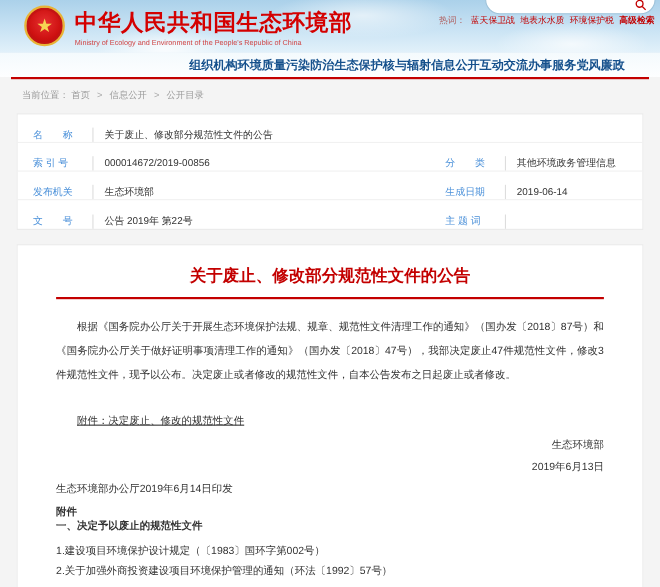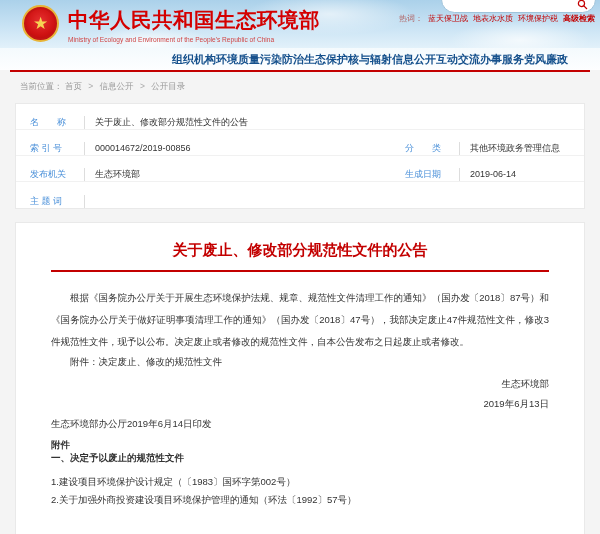--- a/index.html
+++ b/index.html
@@ -70,21 +70,21 @@
   .meta-value {
     border-left:1px solid #ddd; padding-left:10px; font-size:9px; color:#333;
     line-height:13px; min-height:13px; flex:1; white-space:nowrap; overflow:hidden;
   }
 
   
   .doc-panel { margin-top:13px; height:400px; padding:18px 35px 0; }
   .doc-title { font-size:15px; font-weight:bold; color:#c30000; text-align:center; margin-bottom:10px; }
   .red-line { border-top:2px solid #c30000; margin:10px 0 15px; }
   .doc-para { font-size:9.5px; line-height:22px; text-align:justify; text-indent:2em; color:#333; }
-  .doc-attach { font-size:9.5px; margin-top:3px; text-indent:2em; }
+  .doc-attach { font-size:9.5px; margin-top:23px; text-indent:2em;text-decoration:underline; }
   .doc-signer { font-size:9.5px; text-align:right; margin-top:9px; }
   .doc-date { font-size:9.5px; text-align:right; margin-top:7px; }
   .doc-issue { font-size:9.5px; margin-top:7px; }
   .doc-annex-label { font-size:9.5px; font-weight:bold; margin-top:8px; }
   .annex-title { font-size:13px; font-weight:bold; text-align:center; color:#222; margin:8px 0 10px; }
   .sec-title { font-size:9.5px; font-weight:bold; margin-bottom:8px; }
   .doc-item { font-size:9.5px; line-height:17px; margin-bottom:1px; color:#333; }
 </style>
 </head>
 <body>
@@ -151,20 +151,24 @@
     <div class="meta-cell">
       <span class="meta-label">发布机关</span>
       <span class="meta-value">生态环境部</span>
     </div>
     <div class="meta-cell second">
       <span class="meta-label">生成日期</span>
       <span class="meta-value">2019-06-14</span>
     </div>
   </div>
   <div class="meta-row">
+    <div class="meta-cell">
+      <span class="meta-label">文　　号</span>
+      <span class="meta-value">公告 2019年 第22号</span>
+    </div>
     <div class="meta-cell second">
       <span class="meta-label">主 题 词</span>
       <span class="meta-value"></span>
     </div>
   </div>
 </div>
 
 <div class="panel doc-panel">
   <div class="doc-title">关于废止、修改部分规范性文件的公告</div>
   <div class="red-line"></div>

